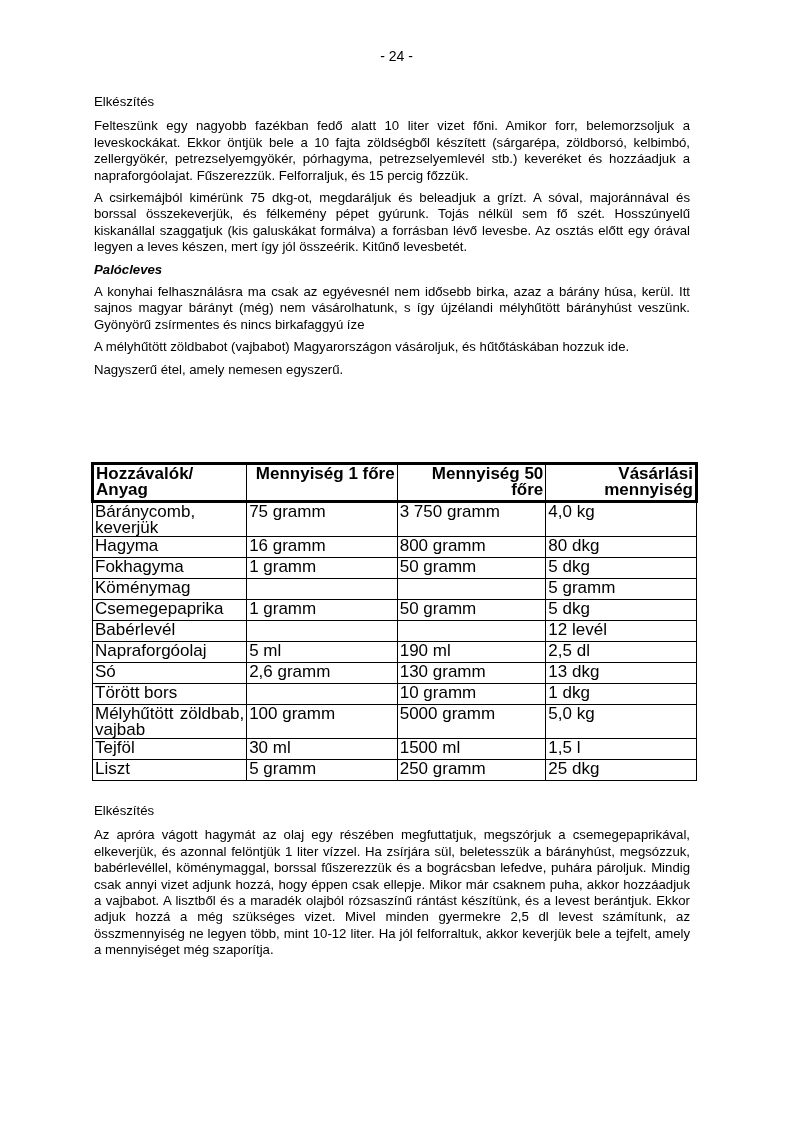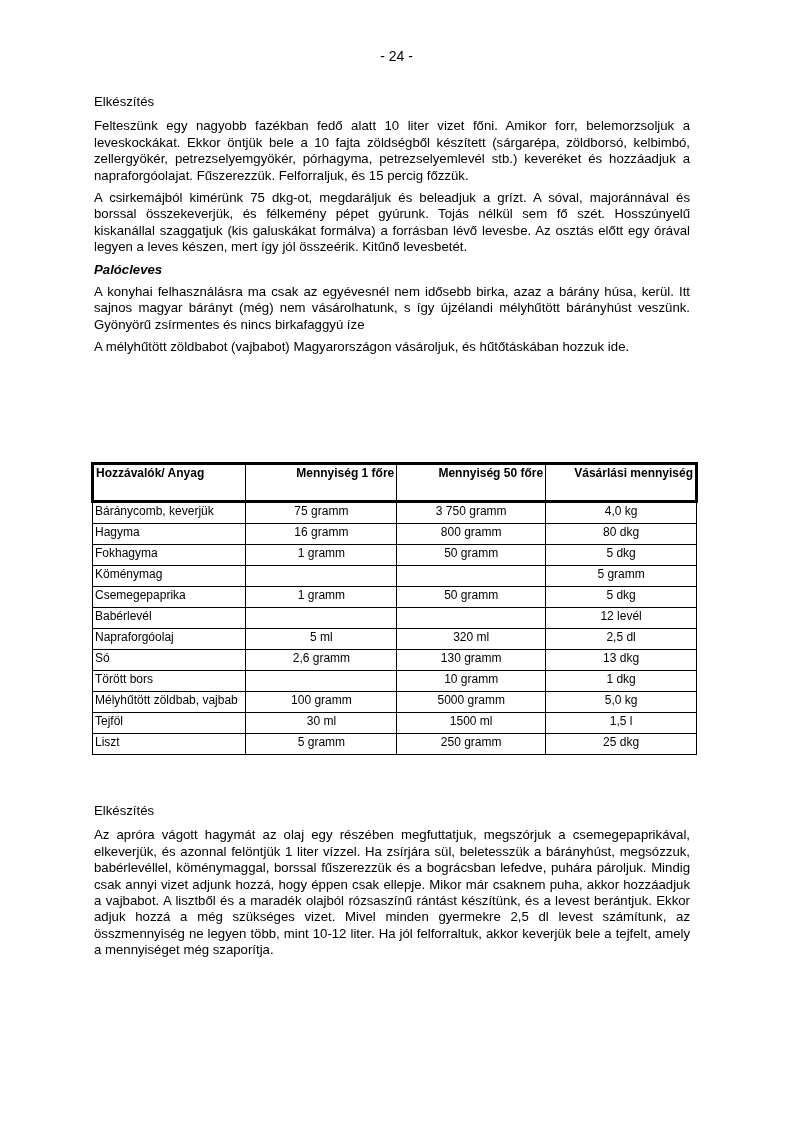--- a/index.html
+++ b/index.html
@@ -2,42 +2,43 @@
 <html><head>
 <meta charset="utf-8">
 <style>
   html, body { margin: 0; padding: 0; background: #ffffff; }
   body { width: 793px; height: 1122px; position: relative; font-family: "Liberation Sans", sans-serif; color: #000; }
   .page-number { position: absolute; top: 48px; left: 0; width: 793px; text-align: center; font-size: 14px; }
   .content { position: absolute; left: 94px; top: 94px; width: 604px; font-size: 13.2px; line-height: 16.4px; }
   .heading-plain { margin: 0 0 8px 0; }
   .para { margin: 0 8px 6px 0; text-align: justify; }
   .heading-bold { margin: 0 0 6px 0; font-weight: bold; font-style: italic; }
-  table.ingredients { border-collapse: collapse; position: absolute; left: 91px; top: 462px; width: 607px; font-size: 12px; }
+  table.ingredients { border-collapse: collapse; position: absolute; left: 91px; top: 462px; width: 607px; font-size: 17px; }
   table.ingredients th, table.ingredients td { border: 1px solid #000; padding: 1px 2px; vertical-align: top; line-height: 15.5px; }
   table.ingredients thead tr { border: 3px solid #000; }
   table.ingredients th { font-weight: bold; text-align: right; height: 33px; }
   table.ingredients th.first { text-align: left; }
-  table.ingredients td { height: 18px; text-align: center; }
+  table.ingredients td { height: 18px; text-align: left; }
   table.ingredients td.first { text-align: justify; text-align-last: left; }
   .c1 { width: 149px; } .c2 { width: 148px; } .c3 { width: 146px; } .c4 { width: 147px; }
   .content2 { position: absolute; left: 94px; top: 803px; width: 604px; font-size: 13.2px; line-height: 16.4px; }
 </style>
 </head>
 <body>
 
 <div class="page-number">- 24 -</div>
 
 <div class="content">
   <p class="heading-plain">Elkészítés</p>
   <p class="para">Felteszünk egy nagyobb fazékban fedő alatt 10 liter vizet főni. Amikor forr, belemorzsoljuk a leveskockákat. Ekkor öntjük bele a 10 fajta zöldségből készített (sárgarépa, zöldborsó, kelbimbó, zellergyökér, petrezselyemgyökér, pórhagyma, petrezselyemlevél stb.) keveréket és hozzáadjuk a napraforgóolajat. Fűszerezzük. Felforraljuk, és 15 percig főzzük.</p>
   <p class="para">A csirkemájból kimérünk 75 dkg-ot, megdaráljuk és beleadjuk a grízt. A sóval, majoránnával és borssal összekeverjük, és félkemény pépet gyúrunk. Tojás nélkül sem fő szét. Hosszúnyelű kiskanállal szaggatjuk (kis galuskákat formálva) a forrásban lévő levesbe. Az osztás előtt egy órával legyen a leves készen, mert így jól összeérik. Kitűnő levesbetét.</p>
   <p class="heading-bold">Palócleves</p>
   <p class="para">A konyhai felhasználásra ma csak az egyévesnél nem idősebb birka, azaz a bárány húsa, kerül. Itt sajnos magyar bárányt (még) nem vásárolhatunk, s így újzélandi mélyhűtött bárányhúst veszünk. Gyönyörű zsírmentes és nincs birkafaggyú íze</p>
   <p class="para">A mélyhűtött zöldbabot (vajbabot) Magyarországon vásároljuk, és hűtőtáskában hozzuk ide.</p>
+  <p class="para">Nagyszerű étel, amely nemesen egyszerű.</p>
 </div>
 
 <table class="ingredients">
   <thead>
     <tr>
       <th class="first c1">Hozzávalók/ Anyag</th>
       <th class="c2">Mennyiség 1 főre</th>
       <th class="c3">Mennyiség 50 főre</th>
       <th class="c4">Vásárlási mennyiség</th>
     </tr>
@@ -75,21 +76,21 @@
       </tr>
     <tr>
         <td class="first">Babérlevél</td>
         <td></td>
         <td></td>
         <td>12 levél</td>
       </tr>
     <tr>
         <td class="first">Napraforgóolaj</td>
         <td>5 ml</td>
-        <td>320 ml</td>
+        <td>190 ml</td>
         <td>2,5 dl</td>
       </tr>
     <tr>
         <td class="first">Só</td>
         <td>2,6 gramm</td>
         <td>130 gramm</td>
         <td>13 dkg</td>
       </tr>
     <tr>
         <td class="first">Törött bors</td>

